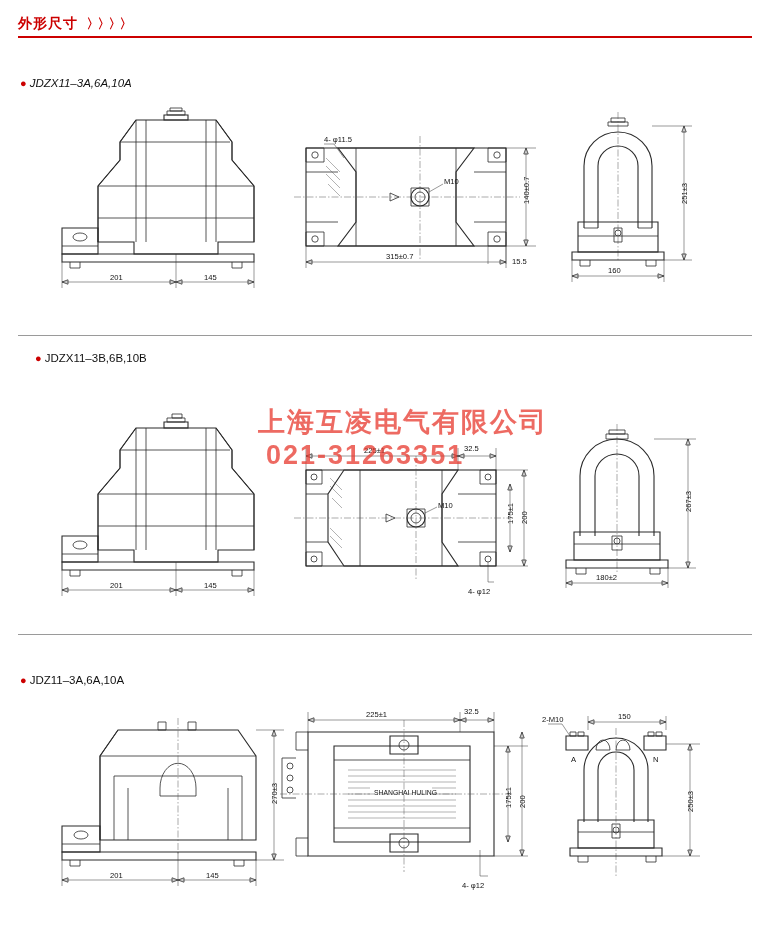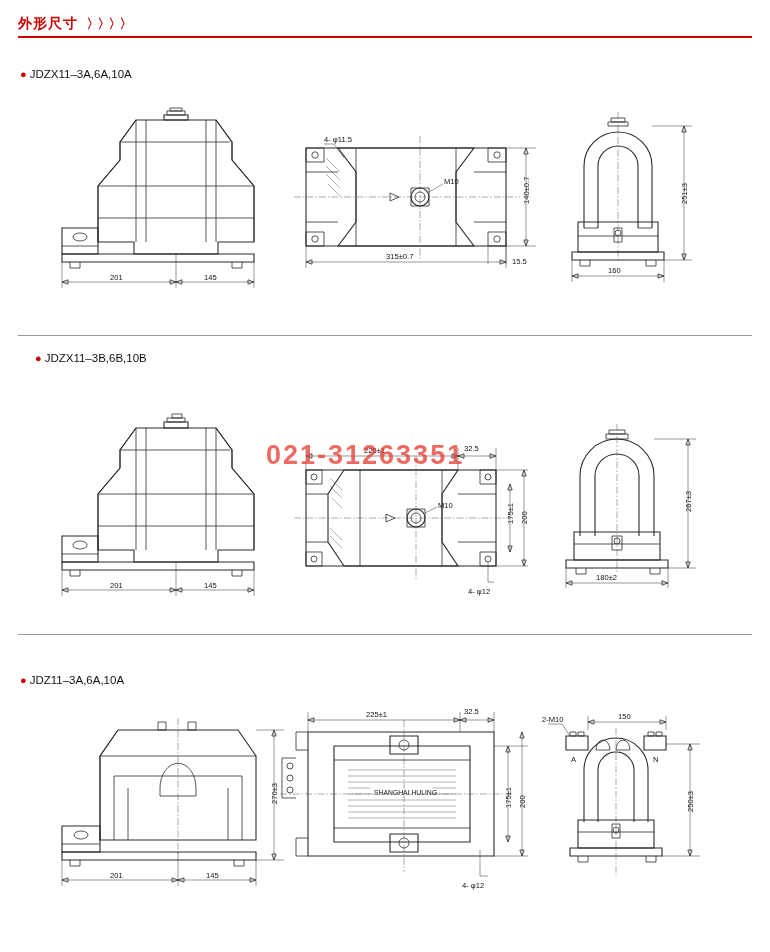--- a/index.html
+++ b/index.html
@@ -56,23 +56,24 @@
 <body>
 
 <div class="page">
 
   <div class="header">
     <span class="header-title">外形尺寸</span>
     <span class="header-arrows">〉〉〉〉</span>
   </div>
   <div class="header-rule"></div>
 
+  <div class="wm wm1">上海互凌电气有限公司</div>
   <div class="wm wm2">021-31263351</div>
 
-  <div class="sec-label" style="left:20px;top:68px;">
+  <div class="sec-label" style="left:20px;top:77px;font-style:italic;">
     <span class="bullet">●</span><span>JDZX11–3A,6A,10A</span>
   </div>
 
   <div class="dwg" style="left:18px;top:100px;">
     <svg width="734" height="212" viewBox="0 0 734 212">
 
       <g>
 
         <path class="ln2" d="M146,15 h24 v5 h-24 z"></path>
         <path class="ln" d="M149,11 h18 v4 h-18 z"></path>

